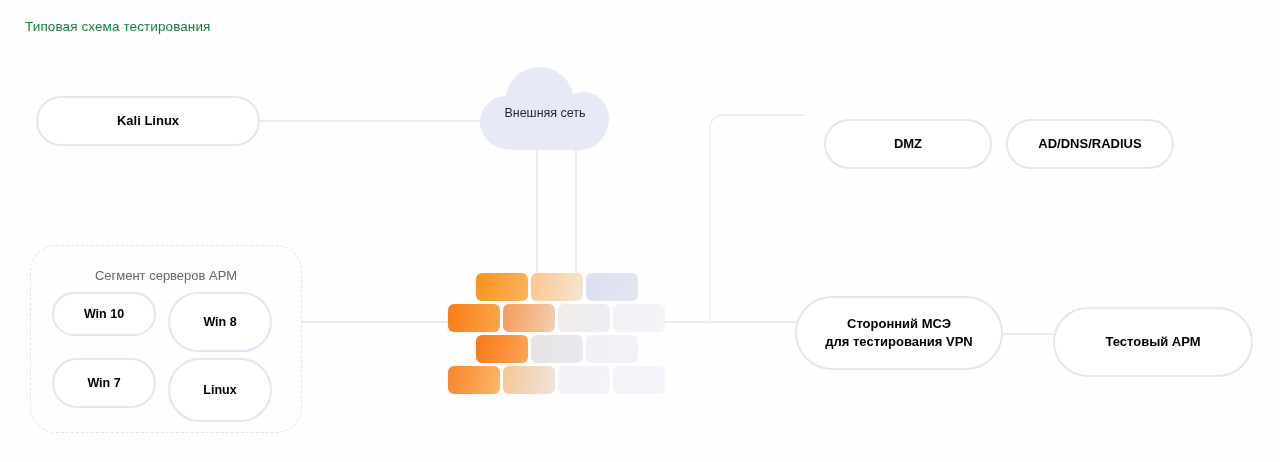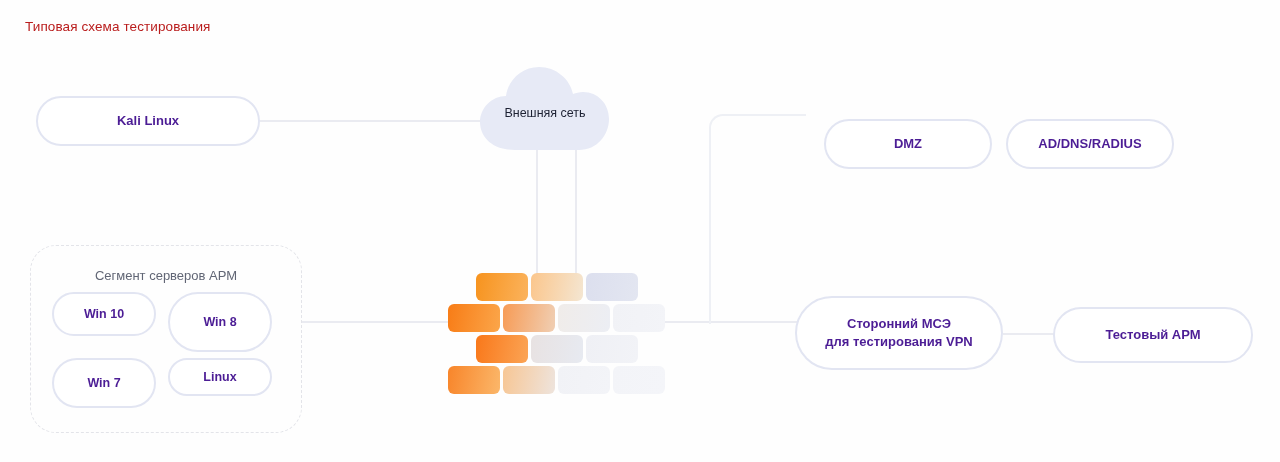--- a/index.html
+++ b/index.html
@@ -19,21 +19,21 @@
     background: #fefefe;
     overflow: hidden;
   }
 
   
   .diagram-title {
     position: absolute;
     left: 25px;
     top: 19px;
     font-size: 13.5px;
-    color: #b91c1c;
+    color: #15803d;
     letter-spacing: 0.1px;
     white-space: nowrap;
   }
 
   
   .line {
     position: absolute;
     background: #eaebf1;
   }
   .line.h { height: 2px; }
@@ -52,21 +52,21 @@
   .pill {
     position: absolute;
     box-sizing: border-box;
     background: #ffffff;
     border: 2px solid #e2e5f2;
     border-radius: 999px;
     display: flex;
     align-items: center;
     justify-content: center;
     text-align: center;
-    color: #4c1d95;
+    color: #000000;
     font-weight: bold;
     font-size: 13px;
     line-height: 1.35;
     z-index: 3;
   }
   .pill.small { font-size: 12.5px; }
 
   
   .segment {
     position: absolute;
@@ -155,21 +155,21 @@
   </div>
   <div class="pill small" style="left:52px; top:292px; width:104px; height:44px;">
     <span>Win 10</span>
   </div>
   <div class="pill small" style="left:168px; top:292px; width:104px; height:60px;">
     <span>Win 8</span>
   </div>
   <div class="pill small" style="left:52px; top:358px; width:104px; height:50px;justify-content:center;">
     <span>Win 7</span>
   </div>
-  <div class="pill small" style="left:168px; top:358px; width:104px; height:38px;">
+  <div class="pill small" style="left:168px; top:358px; width:104px; height:64px;">
     <span>Linux</span>
   </div>
 
   <div class="wall" id="wall" style="left:448px; top:273px; width:216px; height:120px;">
       <div class="brick" style="left: 28px; top: 0px; width: 52px; height: 28px; background: linear-gradient(100deg, rgb(247, 147, 30) 0%, rgb(251, 179, 93) 100%);"></div>
       <div class="brick" style="left: 83px; top: 0px; width: 52px; height: 28px; background: linear-gradient(100deg, rgb(251, 198, 140) 0%, rgb(244, 230, 210) 100%);"></div>
       <div class="brick" style="left: 138px; top: 0px; width: 52px; height: 28px; background: linear-gradient(100deg, rgb(220, 223, 238) 0%, rgb(227, 230, 241) 100%);"></div>
       <div class="brick" style="left: 0px; top: 31px; width: 52px; height: 28px; background: linear-gradient(100deg, rgb(248, 124, 22) 0%, rgb(251, 166, 74) 100%);"></div>
       <div class="brick" style="left: 55px; top: 31px; width: 52px; height: 28px; background: linear-gradient(100deg, rgb(247, 155, 85) 0%, rgb(240, 207, 180) 100%);"></div>
       <div class="brick" style="left: 110px; top: 31px; width: 52px; height: 28px; background: linear-gradient(100deg, rgb(240, 236, 233) 0%, rgb(236, 238, 244) 100%);"></div>
@@ -181,17 +181,17 @@
       <div class="brick" style="left: 55px; top: 93px; width: 52px; height: 28px; background: linear-gradient(100deg, rgb(247, 198, 148) 0%, rgb(238, 228, 221) 100%);"></div>
       <div class="brick" style="left: 110px; top: 93px; width: 52px; height: 28px; background: linear-gradient(100deg, rgb(241, 242, 246) 0%, rgb(243, 244, 248) 100%);"></div>
       <div class="brick" style="left: 165px; top: 93px; width: 52px; height: 28px; background: linear-gradient(100deg, rgb(243, 244, 248) 0%, rgb(244, 245, 249) 100%);"></div>
     </div>
 
   <div class="pill" style="left:795px; top:296px; width:208px; height:74px; flex-direction:column;">
     <span>Сторонний МСЭ</span>
     <span>для тестирования VPN</span>
   </div>
 
-  <div class="pill" style="left:1053px; top:307px; width:200px; height:56px;">
+  <div class="pill" style="left:1053px; top:307px; width:200px; height:70px;">
     <span>Тестовый АРМ</span>
   </div>
 
 </div>
 
 </body></html>

